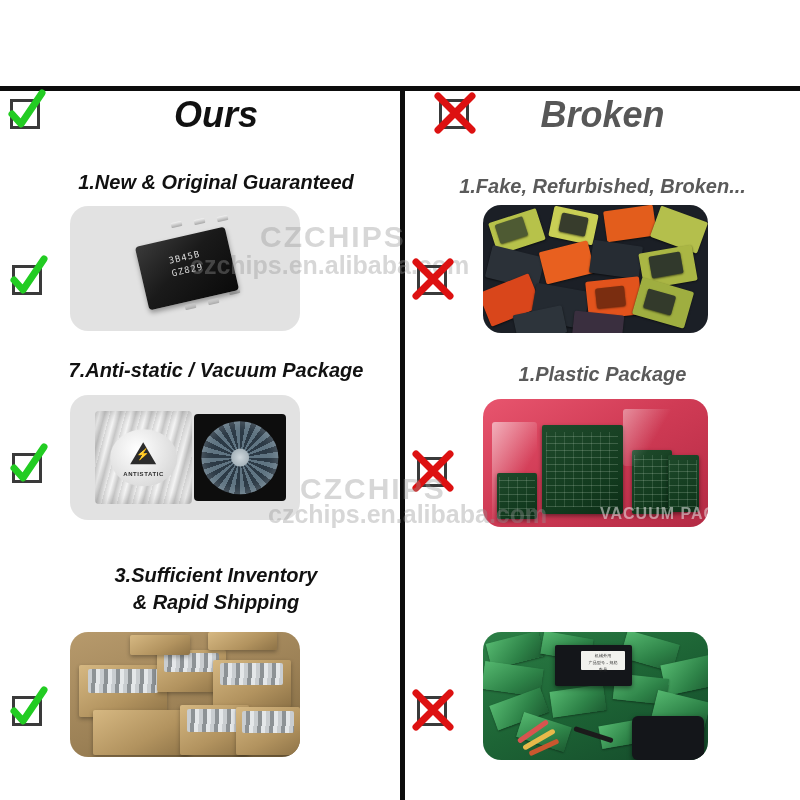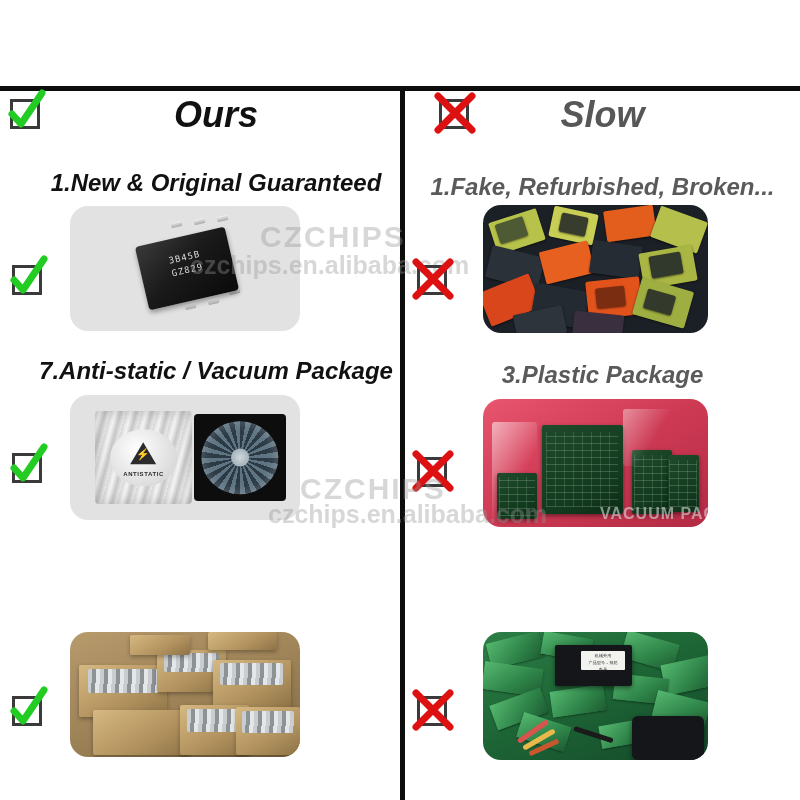--- a/index.html
+++ b/index.html
@@ -116,21 +116,21 @@
   
   .row {
     position: absolute;
     left: 0;
     width: 100%;
   }
   .row-title {
     position: absolute;
     width: 100%;
     text-align: center;
-    font-size: 24px;
+    font-size: 20px;
     font-weight: bold;
     font-style: italic;
     line-height: 27px;
     white-space: pre-line;
   }
   #col-ours  .row-title { color: #111111; }
   #col-other .row-title { color: #5a5a5a; }
 
   .row-mark { left: 8px; }
 
@@ -424,20 +424,22 @@
             <div class="esd-label">ANTISTATIC</div>
           </div>
         </div>
         <div class="tray">
           <div class="tray-wafer"></div>
         </div>
       </div>
     </div>
 
     <div class="row" style="top:471px;height:235px">
+      <div class="row-title" style="top:0px">3.Sufficient Inventory
+&amp; Rapid Shipping</div>
 
       <div class="markbox row-mark" style="top:128px">
         <div class="box"></div>
         <svg viewBox="0 0 40 40">
           <path d="M6 21 L15 31 L36 0" fill="none" stroke="#22cc22" stroke-width="7" stroke-linecap="round" stroke-linejoin="round"></path>
         </svg>
       </div>
 
       <div class="photo plate-boxes" style="left:70px;top:70px;width:230px;height:125px">
         <div class="cbox" style="left:4%;top:26%;width:38%;height:42%">
@@ -464,21 +466,21 @@
 
   <div class="col" id="col-other">
 
     <div class="col-head">
       <div class="markbox" id="head-x">
         <div class="box"></div>
         <svg viewBox="0 0 40 40">
           <path d="M3 3 L37 37 M37 3 L3 37" fill="none" stroke="#dd1111" stroke-width="7" stroke-linecap="round"></path>
         </svg>
       </div>
-      <div class="col-head-text">Slow</div>
+      <div class="col-head-text">Broken</div>
     </div>
 
     <div class="row" style="top:56px;height:210px">
       <div class="row-title" style="top:26px">1.Fake, Refurbished, Broken...</div>
 
       <div class="markbox row-mark" style="top:112px">
         <div class="box"></div>
         <svg viewBox="0 0 40 40">
           <path d="M3 3 L37 37 M37 3 L3 37" fill="none" stroke="#dd1111" stroke-width="7" stroke-linecap="round"></path>
         </svg>
@@ -501,21 +503,21 @@
         <div class="fchip" style="left:46%;top:58%;width:24%;height:30%;background:#e2531c;transform:rotate(-6deg)"></div>
         <div class="fchip" style="left:50%;top:64%;width:13%;height:16%;background:#7a2d10;transform:rotate(-6deg)"></div>
         <div class="fchip" style="left:68%;top:62%;width:24%;height:30%;background:#9fae40;transform:rotate(16deg)"></div>
         <div class="fchip" style="left:72%;top:68%;width:13%;height:16%;background:#333a2b;transform:rotate(16deg)"></div>
         <div class="fchip" style="left:14%;top:82%;width:22%;height:22%;background:#2d343b;transform:rotate(-12deg)"></div>
         <div class="fchip" style="left:40%;top:84%;width:22%;height:22%;background:#3a2f3f;transform:rotate(6deg)"></div>
       </div>
     </div>
 
     <div class="row" style="top:256px;height:215px">
-      <div class="row-title" style="top:14px">3.Plastic Package</div>
+      <div class="row-title" style="top:14px">1.Plastic Package</div>
 
       <div class="markbox row-mark" style="top:104px">
         <div class="box"></div>
         <svg viewBox="0 0 40 40">
           <path d="M3 3 L37 37 M37 3 L3 37" fill="none" stroke="#dd1111" stroke-width="7" stroke-linecap="round"></path>
         </svg>
       </div>
 
       <div class="photo plate-plastic" style="left:78px;top:52px;width:225px;height:128px">
         <div class="sheen" style="left:4%;top:18%;width:20%;height:78%"></div>

